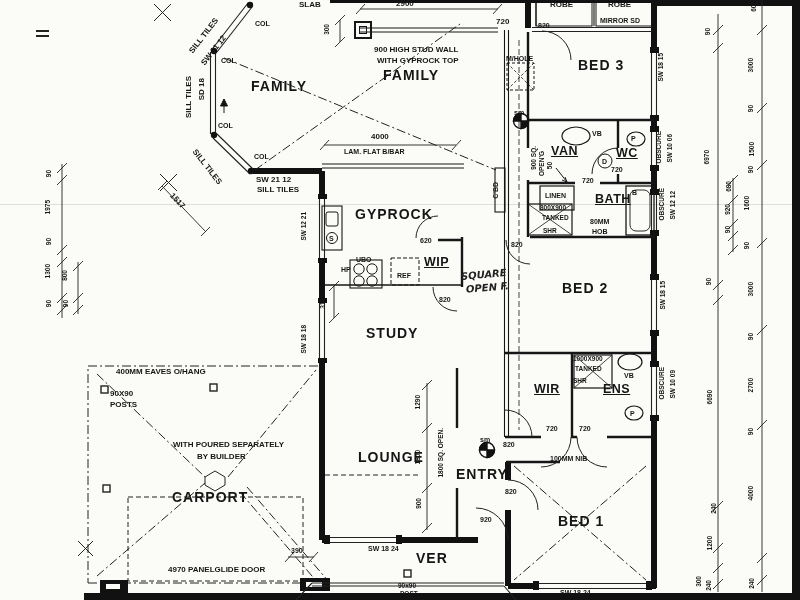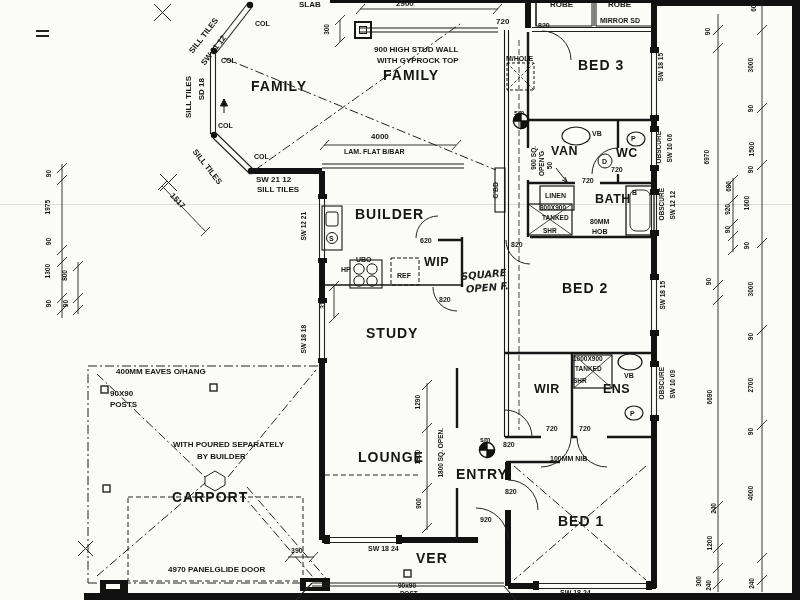--- a/index.html
+++ b/index.html
@@ -1,21 +1,21 @@
 <!DOCTYPE html>
 <html><head>
 <meta charset="utf-8">
 <style>
   html,body{margin:0;padding:0;background:#e8e8e6;}
   #plan{position:relative;width:800px;height:600px;background:#fbfbf8;overflow:hidden;
         font-family:"Liberation Sans",sans-serif;color:#151515;}
   #lines{position:absolute;left:0;top:0;}
   .p{position:absolute;white-space:nowrap;font-weight:700;font-size:8px;line-height:1;color:#151515;}
   .r{font-size:14px;letter-spacing:1px;}
-  .m{font-size:12.5px;letter-spacing:.5px;}
+  .m{font-size:12.5px;letter-spacing:.5px;text-decoration:underline;}
   .s{font-size:8px;}
   .t{font-size:7px;}
   .u{font-size:6.5px;}
   .v{writing-mode:vertical-rl;transform:rotate(180deg);}
   .dga{transform:rotate(-52deg);transform-origin:left top;}
   .dgb{transform:rotate(52deg);transform-origin:left top;}
   .dgc{transform:rotate(47deg);transform-origin:left top;}
   .hand{font-family:"DejaVu Sans",sans-serif;font-style:italic;font-weight:600;font-size:10px;transform:rotate(-5deg);color:#222;}
 </style>
 </head>
@@ -232,21 +232,21 @@
 <span class="p s" style="left:299px;top:1px">SLAB</span>
 <span class="p s" style="left:396px;top:0px">2900</span>
 <span class="p v u" style="left:324px;top:24px">300</span>
 <span class="p s" style="left:496px;top:18px">720</span>
 <span class="p s" style="left:374px;top:46px">900 HIGH STUD WALL</span>
 <span class="p s" style="left:377px;top:57px">WITH GYPROCK TOP</span>
 <span class="p r" style="left:383px;top:68px">FAMILY</span>
 <span class="p s" style="left:371px;top:133px">4000</span>
 <span class="p t" style="left:344px;top:148px">LAM. FLAT B/BAR</span>
 
-<span class="p r" style="left:355px;top:207px">BUILDER</span>
+<span class="p r" style="left:355px;top:207px">GYPROCK</span>
 <span class="p v u" style="left:301px;top:212px">SW 12 21</span>
 <span class="p t" style="left:329px;top:235px">S</span>
 <span class="p t" style="left:356px;top:256px">UBO</span>
 <span class="p t" style="left:341px;top:266px">HP</span>
 <span class="p t" style="left:397px;top:272px">REF</span>
 <span class="p m" style="left:424px;top:256px">WIP</span>
 <span class="p t" style="left:420px;top:237px">620</span>
 <span class="p t" style="left:439px;top:296px">820</span>
 <span class="p v u" style="left:320px;top:298px">310</span>
 <span class="p v u" style="left:301px;top:325px">SW 18 18</span>

